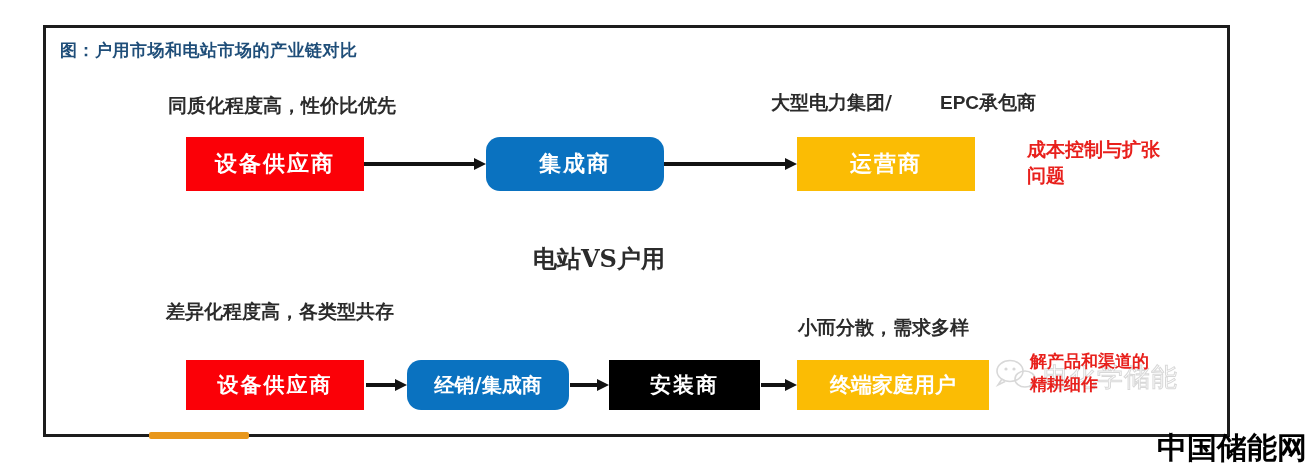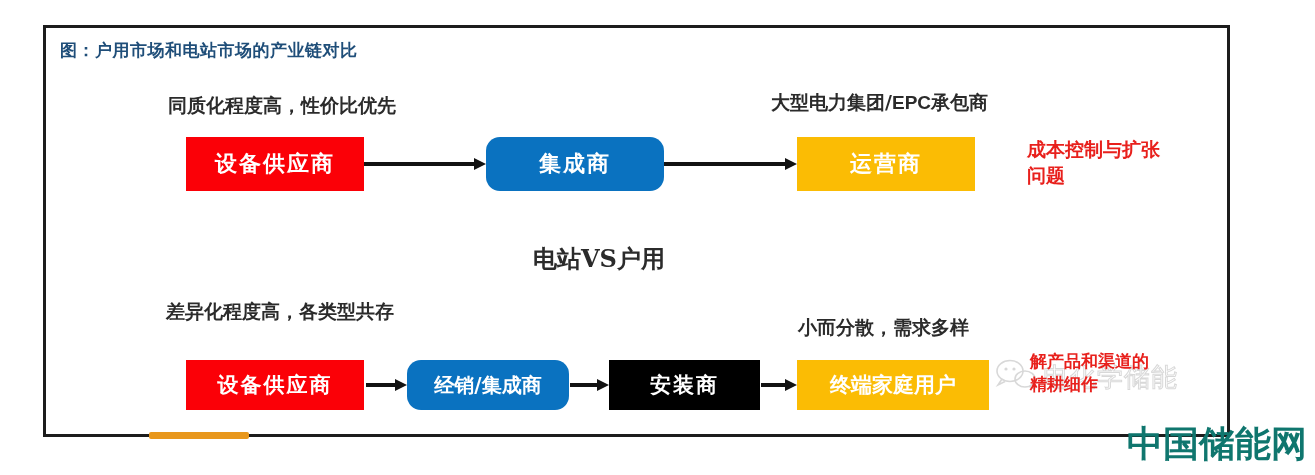--- a/index.html
+++ b/index.html
@@ -46,20 +46,21 @@
     position: absolute;
     font-family: "DejaVu Serif", "Liberation Serif", serif;
     font-size: 19px;
     color: #2b2b2b;
     white-space: nowrap;
     font-weight: 600;
   }
   .caption .sans-bold {
     font-family: "Liberation Sans", sans-serif;
     font-weight: bold;
+    margin-left: 48px;
   }
 
   #caption-top-left  { left: 168px; top: 93px; }
   #caption-top-right { left: 771px; top: 90px; }
   #caption-middle    { left: 533px; top: 243px; font-size: 24px; }
   #caption-bot-left  { left: 166px; top: 299px; }
   #caption-bot-right { left: 798px; top: 315px; }
 
   
   .node {
@@ -168,22 +169,22 @@
     font-family: "Liberation Sans", sans-serif;
     font-weight: bold;
     font-style: italic;
     font-size: 31px;
     color: #d70d17;
     letter-spacing: -1px;
   }
   #site-logo .logo-cn {
     font-family: "DejaVu Sans", "Liberation Sans", sans-serif;
     font-weight: bold;
-    font-size: 36px;
-    color: #0f766e;
+    font-size: 30px;
+    color: #000000;
     margin-left: 3px;
   }
 </style>
 </head>
 <body>
 
 <div id="slide-frame"></div>
 
 <div id="figure-title">图：户用市场和电站市场的产业链对比</div>
 

